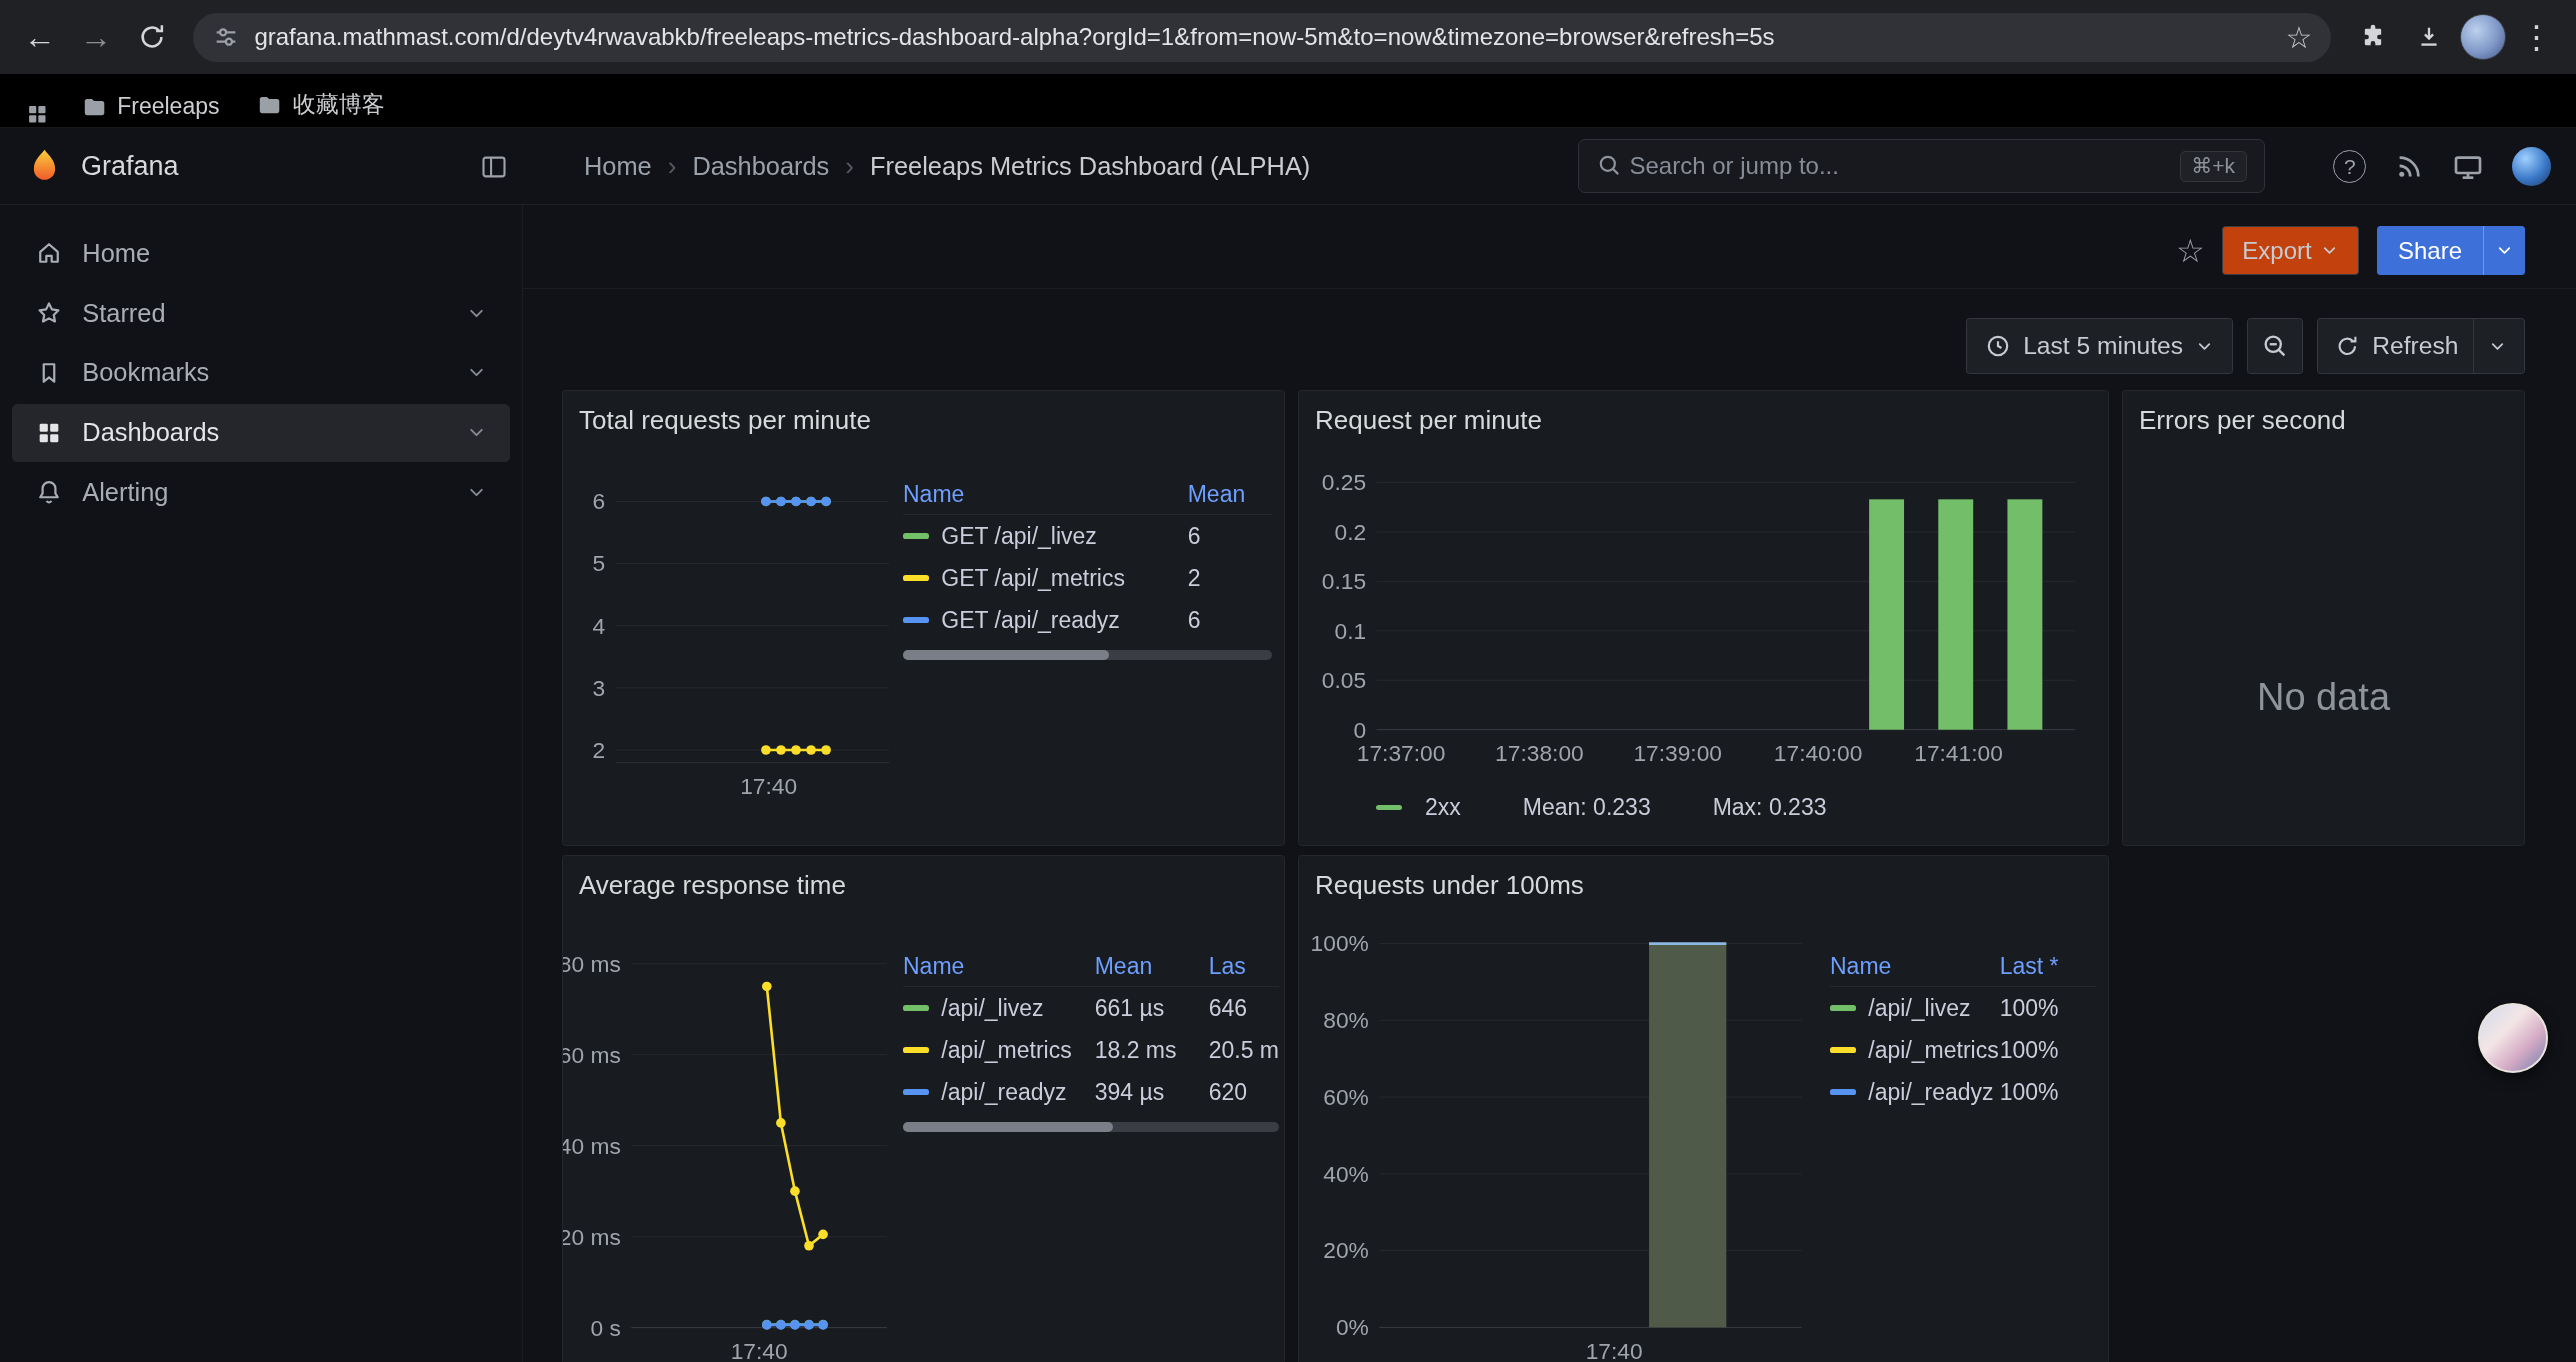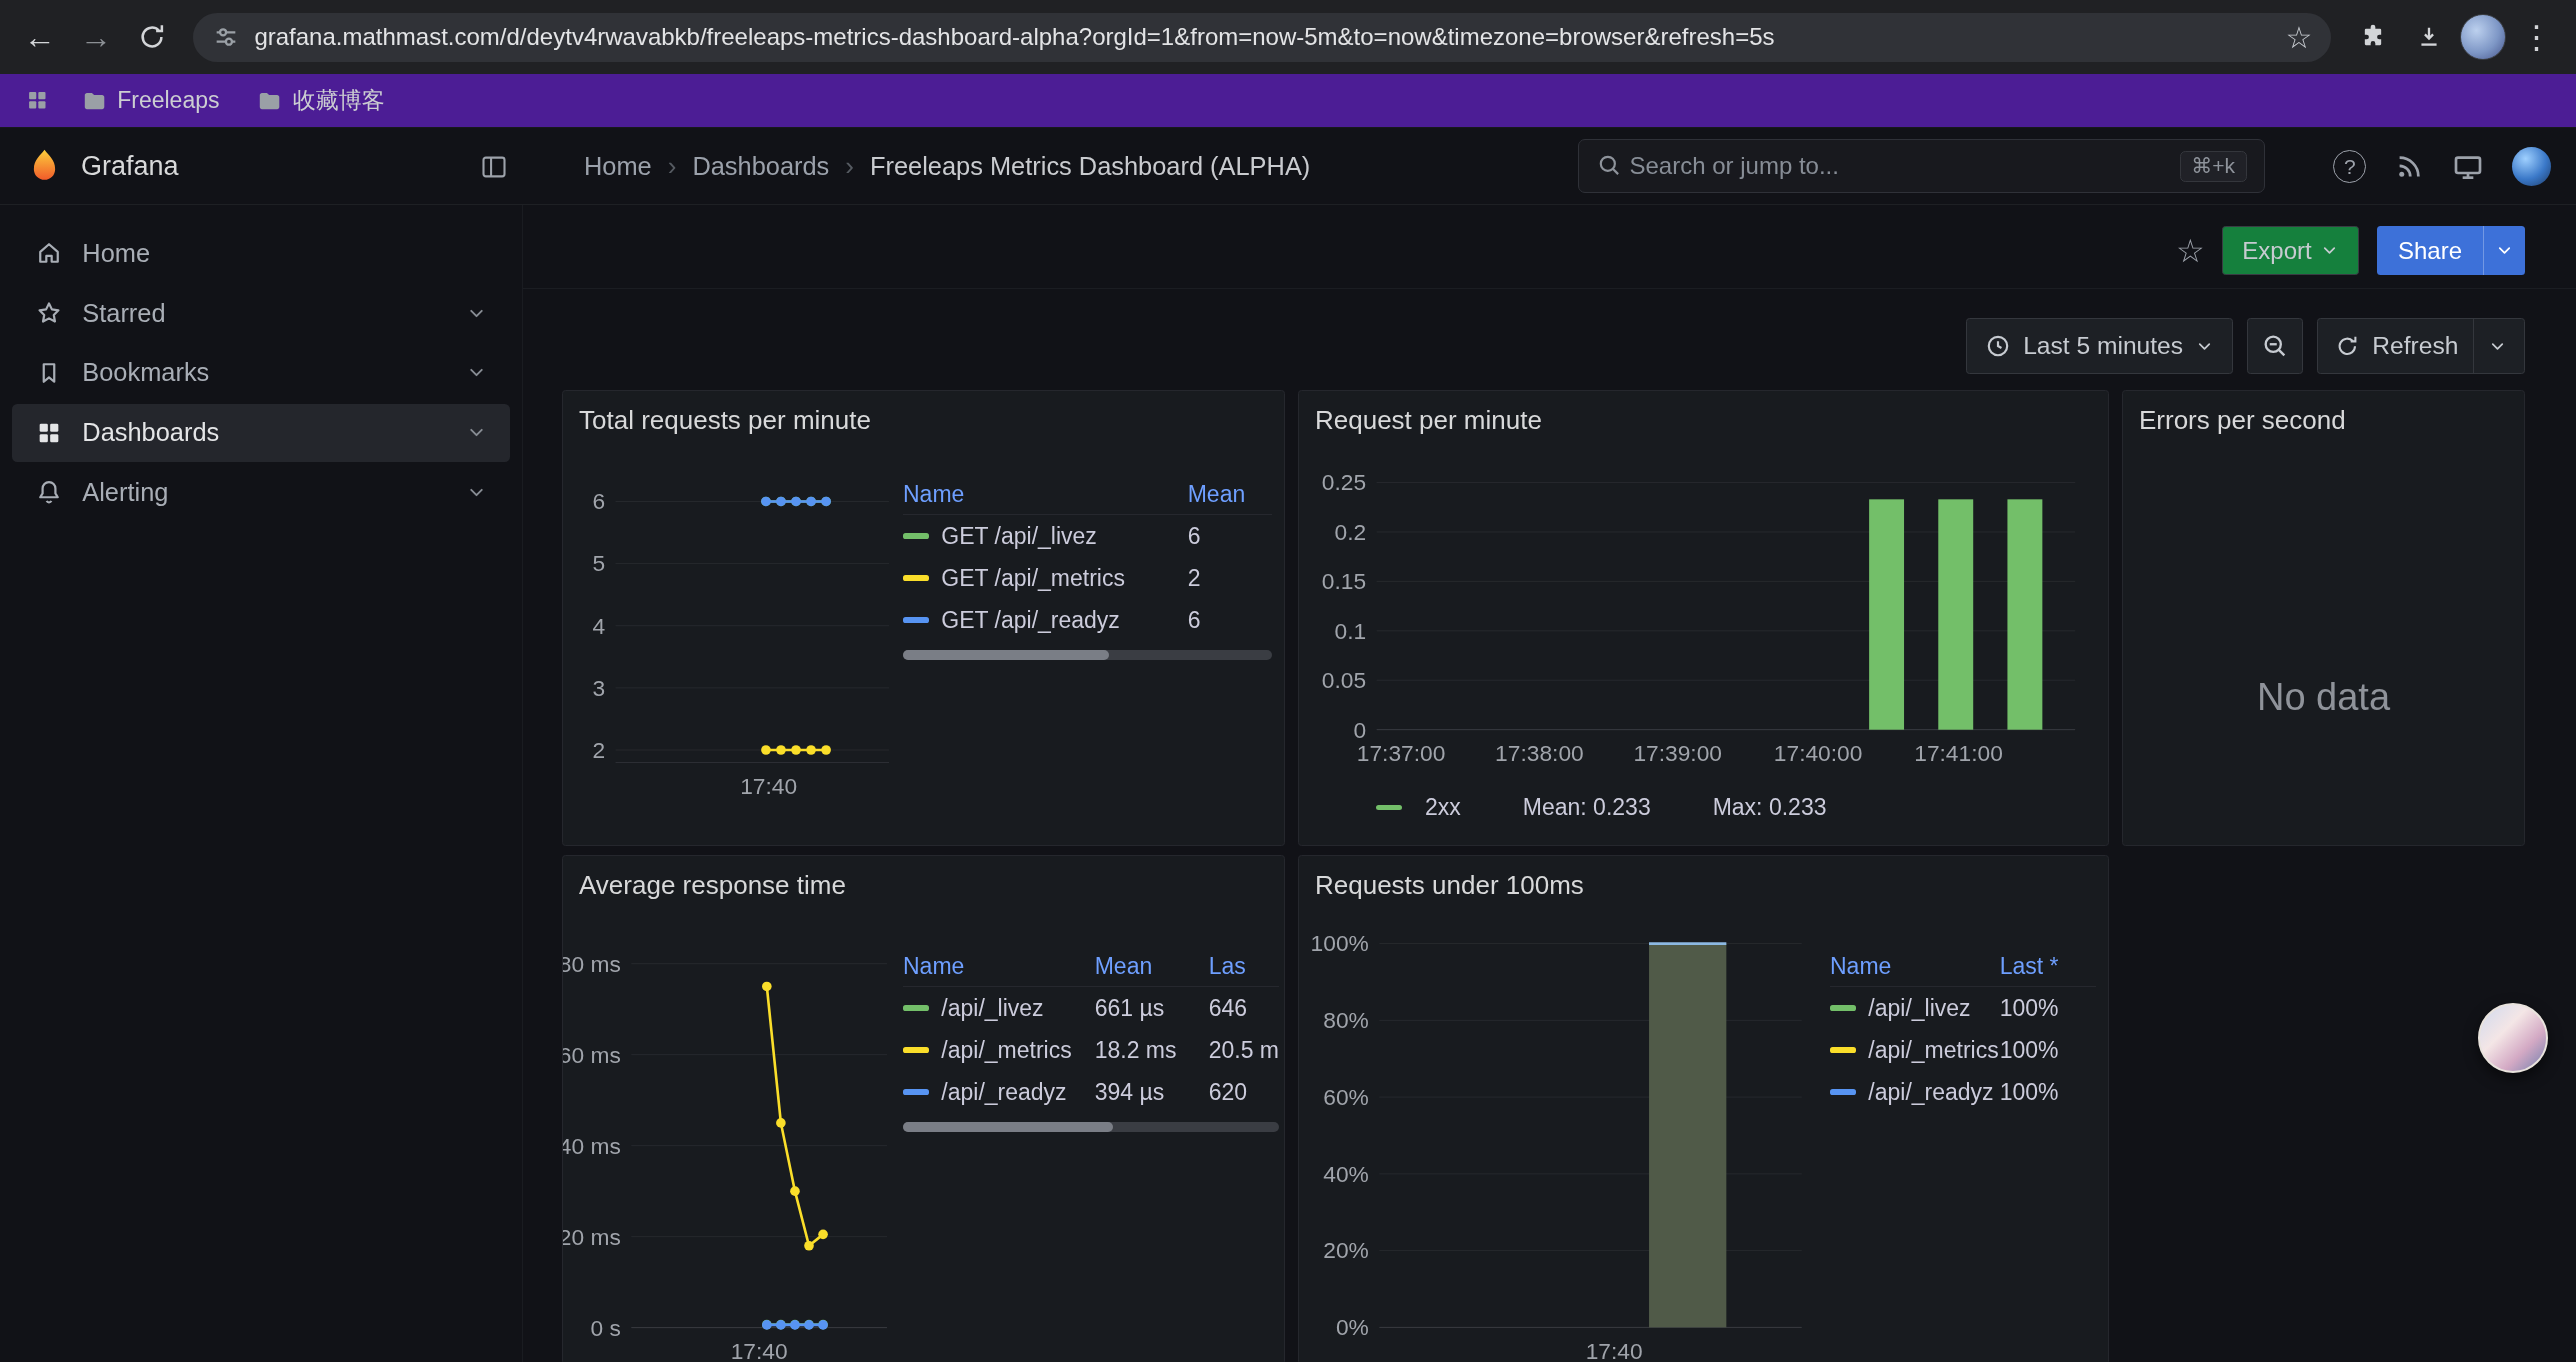--- a/index.html
+++ b/index.html
@@ -16,22 +16,22 @@
   .omnibox { flex:1; height:49px; background:#303237; border-radius:24.6px; display:flex;
              align-items:center; gap:14px; padding:0 19px; margin:0 10.5px; min-width:0; }
   .omnibox .url { flex:1; color:#e3e4e6; font-size:24px; white-space:nowrap; overflow:hidden; }
   .omni-ic { color:#9aa0a6; display:flex; align-items:center; flex:none; }
   .omni-star { color:#c7cbd0; font-size:30px; }
   .avatar-sm { width:46px; height:46px; border-radius:50%; flex:none;
                background:radial-gradient(circle at 35% 35%, #bcd0ee 0%, #7e97c6 55%, #45548a 100%);
                border:1.8px solid #3a3d42; }
 
   
-  .bookmarks-bar { position:absolute; top:74px; left:0; right:0; height:54px; background:#4c1d95;
-                   display:flex; align-items:center; gap:12.3px; padding:0 17.5px; z-index:6;
+  .bookmarks-bar { position:absolute; top:74px; left:0; right:0; height:54px; background:#000000;
+                   display:flex; align-items:flex-end; gap:12.3px; padding:0 17.5px; z-index:6;
                    border-bottom:0.9px solid #17181b; }
   .bm-apps { color:#9aa0a6; display:flex; padding:0 7px; }
   .bm-item { display:flex; align-items:center; gap:10.5px; color:#ccced2; font-size:23px;
              padding:7px 12.3px; border-radius:7px; }
   .bm-item .fold { color:#9aa0a6; display:flex; }
 
   
   .gf-root { position:absolute; top:128px; left:0; right:0; bottom:0; background:#111217; }
 
   .gf-header { position:absolute; top:0; left:0; right:0; height:77px;
@@ -67,21 +67,21 @@
   .nav-item.active { background:#24262c; color:#e4e5e7; }
   .nav-item .nico { display:flex; flex:none; }
   .nav-item .chev { margin-left:auto; color:#878c93; display:flex; }
 
   
   .gf-main { position:absolute; top:77px; left:523px; right:0; bottom:0; overflow:hidden; }
   .page-actions { position:absolute; top:0; left:0; right:0; height:84px;
                   border-bottom:0.9px solid #1b1d22; display:flex; align-items:center;
                   justify-content:flex-end; gap:17.5px; padding:8.8px 51px 0 0; }
   .icon-btn { color:#9da2ab; display:flex; align-items:center; justify-content:center; }
-  .btn-secondary { height:49px; background:#15803d; border:0.9px solid #393c43; border-radius:3.5px;
+  .btn-secondary { height:49px; background:#c2410c; border:0.9px solid #393c43; border-radius:3.5px;
                    color:#c7cbd1; font-size:24px; font-weight:500; display:flex; align-items:center;
                    gap:8.8px; padding:0 19px; }
   .btn-share { height:49px; background:#3d71d9; border-radius:3.5px; color:#fff; font-size:24px;
                font-weight:500; display:flex; align-items:stretch; overflow:hidden; }
   .btn-share .main { display:flex; align-items:center; padding:0 21px; }
   .btn-share .caret { width:42px; display:flex; align-items:center; justify-content:center;
                       border-left:0.9px solid rgba(255,255,255,.28); }
 
   .time-row { position:absolute; top:117px; right:51px; height:48px; display:flex; gap:14px;
               align-items:center;justify-content:center; }

